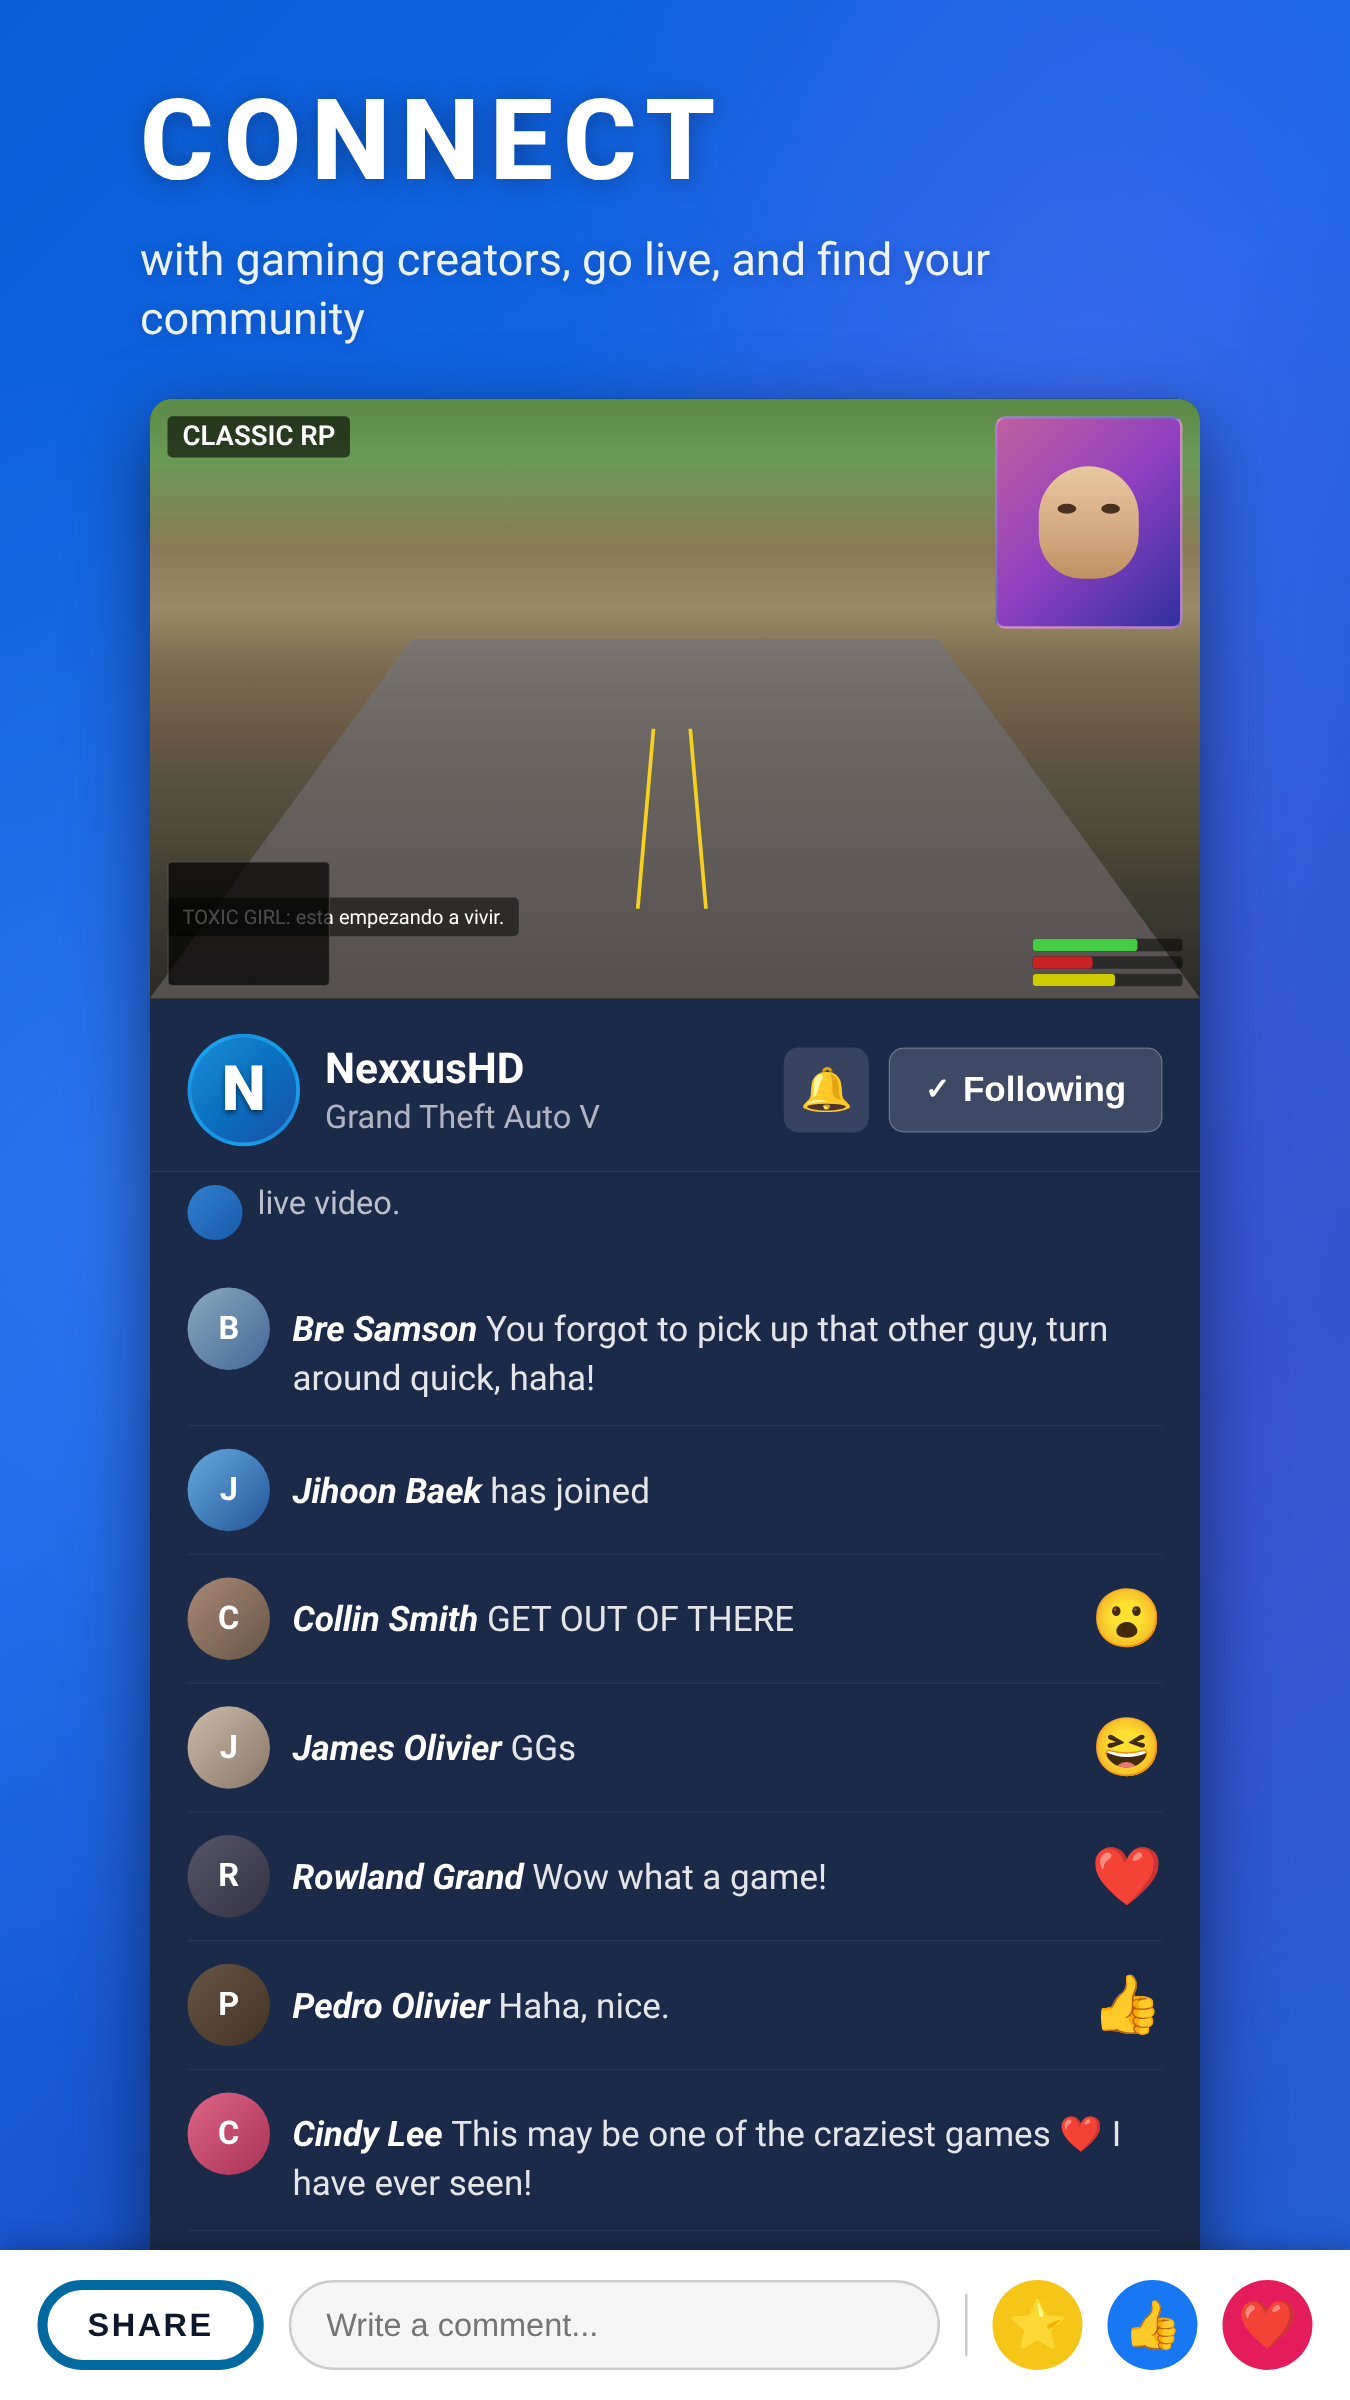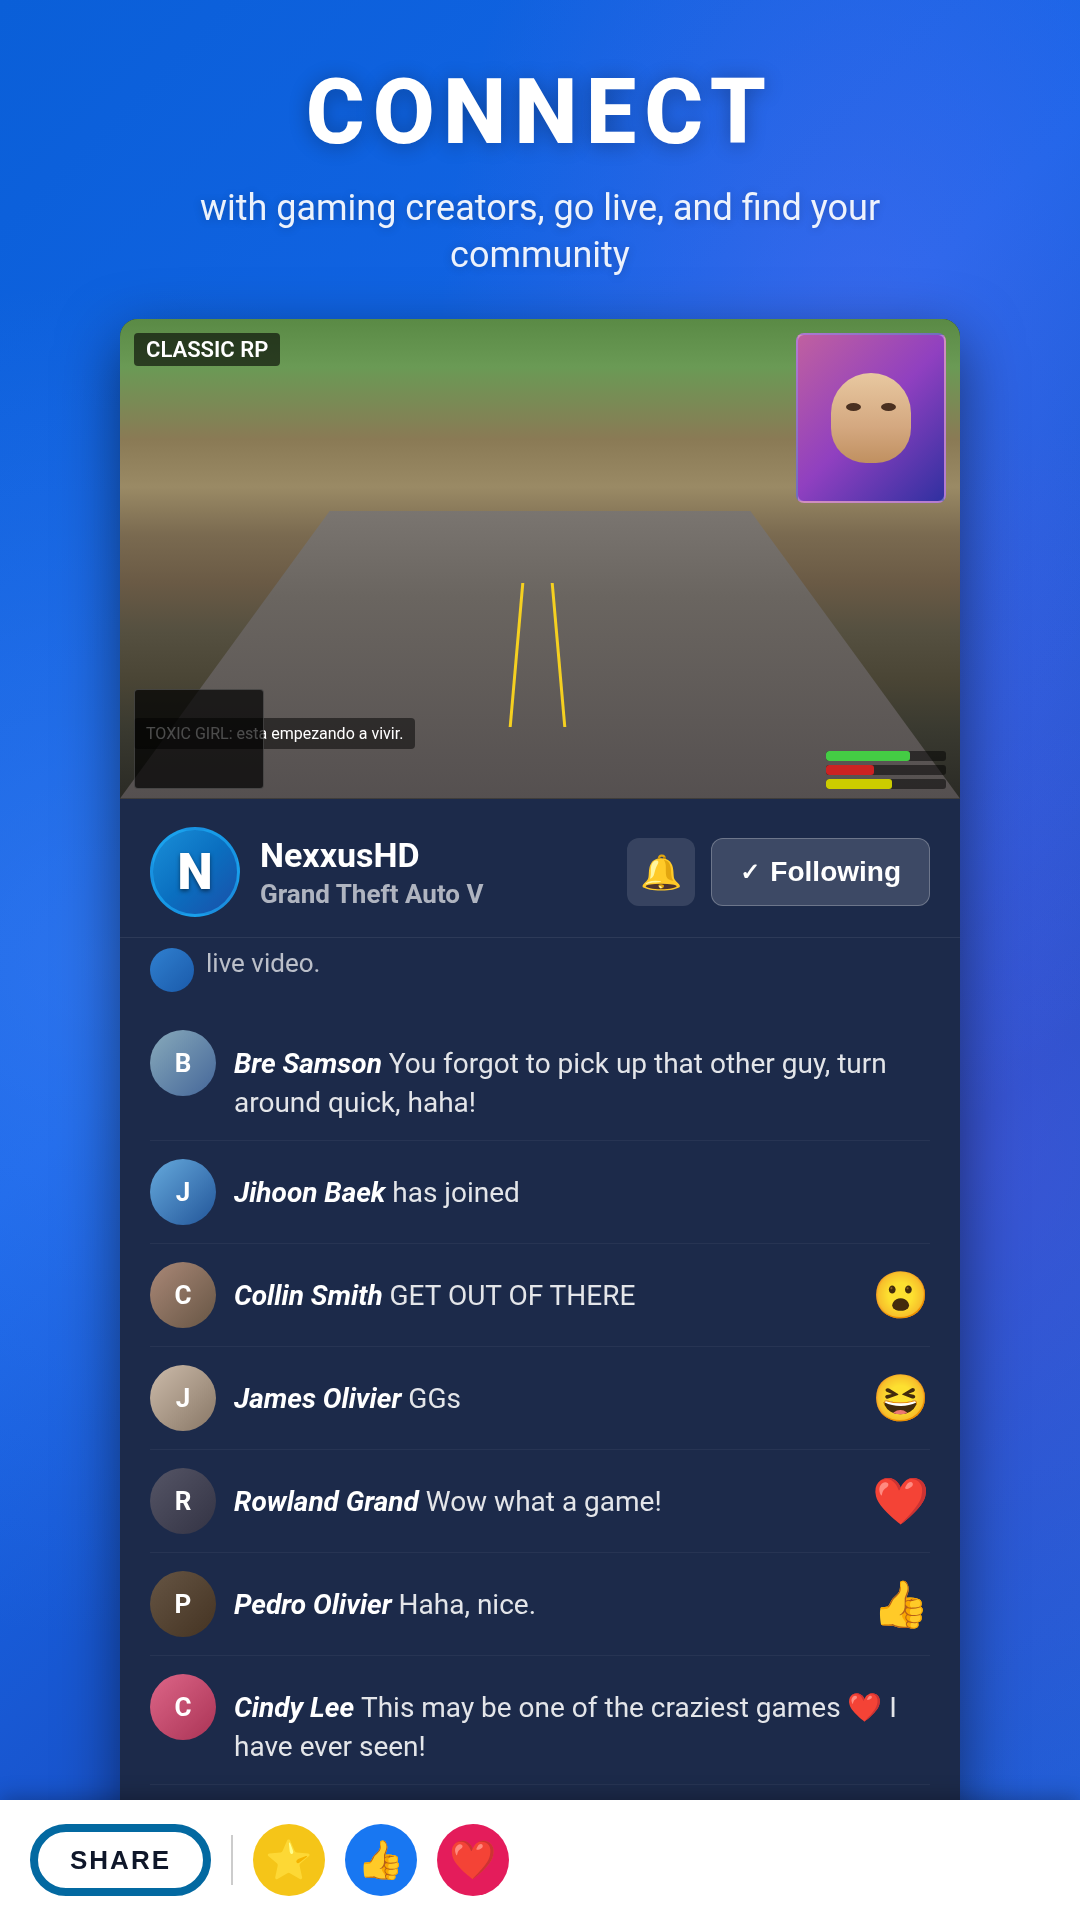--- a/index.html
+++ b/index.html
@@ -33,21 +33,20 @@
       display: flex;
       flex-direction: column;
       align-items: center;
       width: 100%;
       height: 100%;
     }
 
     
     .header-section {
       padding: 60px 112px 40px;
-      text-align: center;
       width: 100%;
     }
 
     .header-title {
       font-size: 90px;
       font-weight: 800;
       color: #ffffff;
       letter-spacing: 8px;
       text-shadow: 0 2px 20px rgba(0,0,0,0.3);
       margin-bottom: 20px;
@@ -298,21 +297,20 @@
     .streamer-name {
       font-size: 34px;
       font-weight: 700;
       color: #ffffff;
       margin-bottom: 4px;
     }
 
     .streamer-game {
       font-size: 26px;
       color: rgba(255,255,255,0.65);
-      font-weight: bold;
     }
 
     .streamer-actions {
       display: flex;
       gap: 16px;
       align-items: center;
     }
 
     .bell-button {
       width: 68px;
@@ -649,17 +647,18 @@
     </div>
 
     <div style="height: 140px; background: #1c2a4a;"></div>
 
   </div>
 
 </div>
 
 <div class="bottom-bar">
   <button class="share-button">SHARE</button>
+  <input class="comment-input" type="text" placeholder="Write a comment..." style="">
   <div class="divider-line"></div>
   <button class="reaction-star">⭐</button>
   <button class="reaction-like">👍</button>
   <button class="reaction-love">❤️</button>
 </div>
 
 </body></html>

